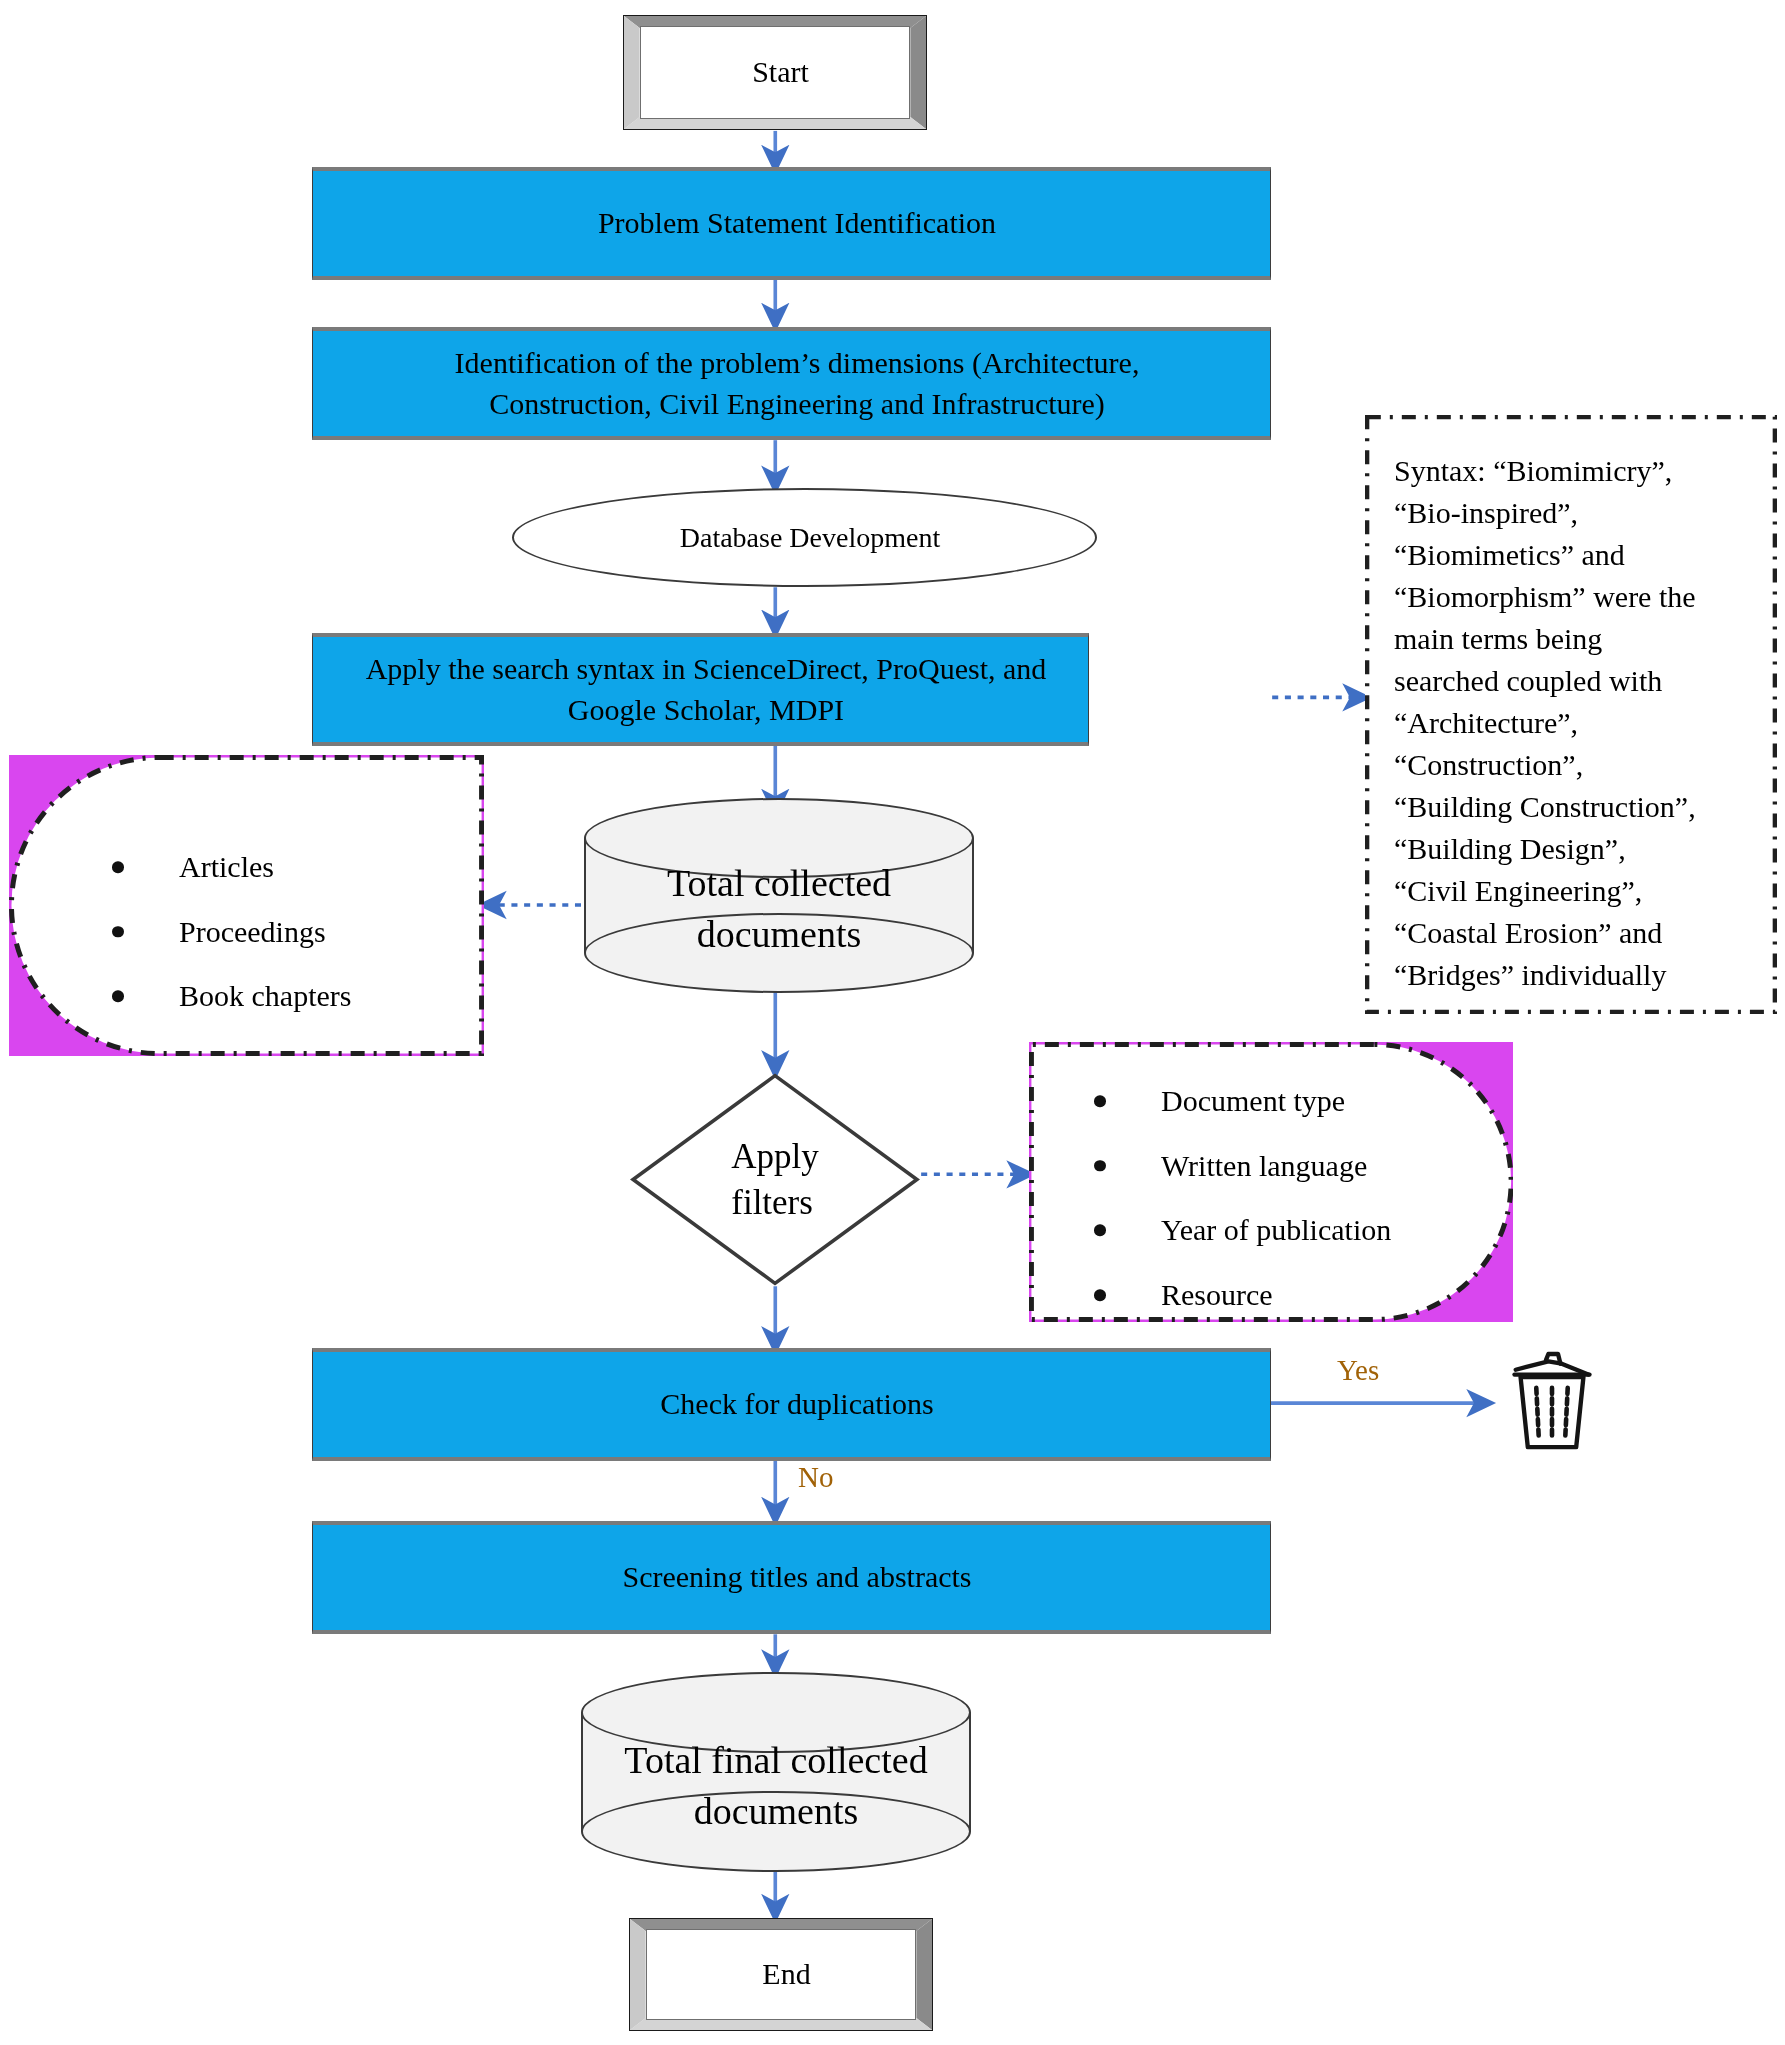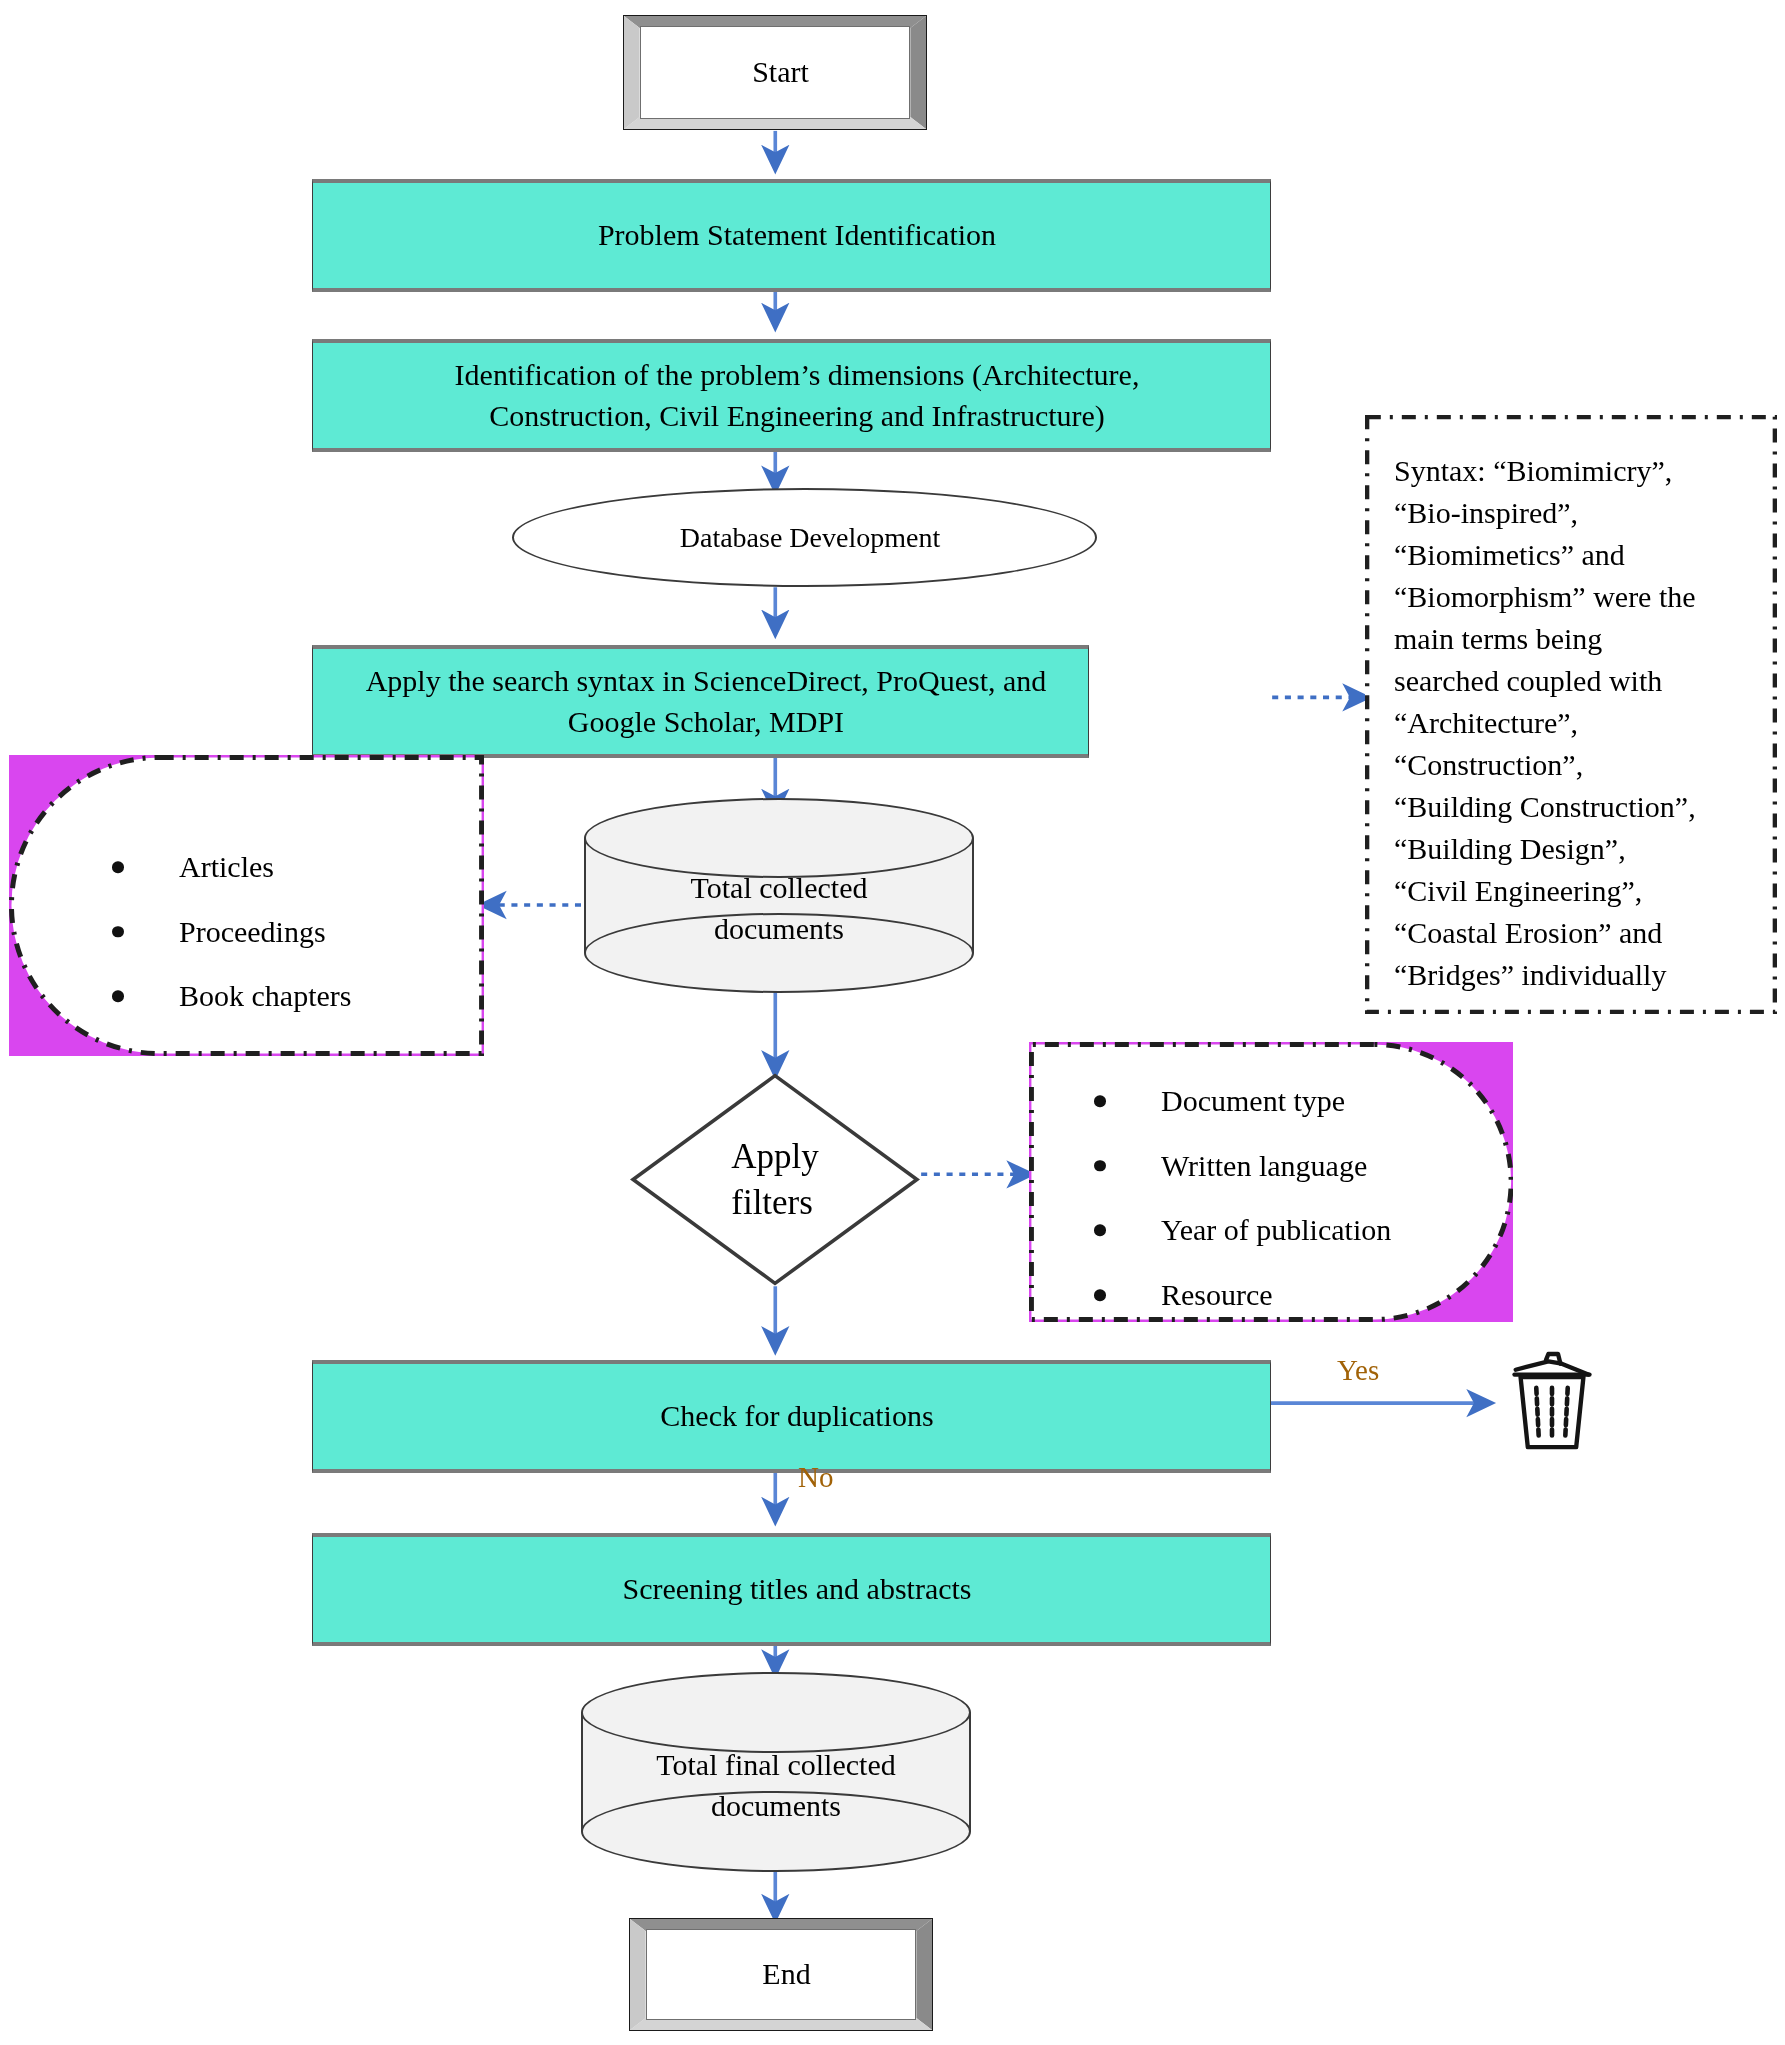--- a/index.html
+++ b/index.html
@@ -35,27 +35,26 @@
     left:15.7px;right:15.7px;top:9.7px;bottom:9.7px;
     background:#ffffff;
     border:1.2px solid #6f6f6f;
     box-sizing:border-box;
     display:flex;align-items:center;justify-content:center;
   }
   .terminator .lbl{font-size:30px;position:relative;z-index:5;}
 
   
   .process{
-    background:#5eead4;
+    background:#0ea5e9;
     border:1.2px solid #3d3d3d;
     border-top:4.2px solid #7a7a7a;
     border-bottom:4.2px solid #7a7a7a;
     box-sizing:border-box;
     font-size:30px;
-    margin-top:12px;
   }
 
   
   .ellipse{
     background:#ffffff;
     border:2.4px solid #3a3a3a;
     border-radius:50%;
     box-sizing:border-box;
     font-size:28px;
   }
@@ -80,21 +79,21 @@
     position:absolute;left:0;right:0;
     border:2.4px solid #3a3a3a;
     border-radius:50%;
     background:#f2f2f2;
     box-sizing:border-box;
   }
   .cyl-label{
     position:absolute;left:0;right:0;
     display:flex;align-items:center;justify-content:center;
     text-align:center;line-height:1.34;
-    font-size:30px;z-index:6;
+    font-size:38px;z-index:6;
   }
 
   
   .diamond-svg{position:absolute;}
   .diamond-lbl{
     position:absolute;display:flex;align-items:center;justify-content:center;
     text-align:left;line-height:1.3;font-size:35px;z-index:4;
   }
 
   

